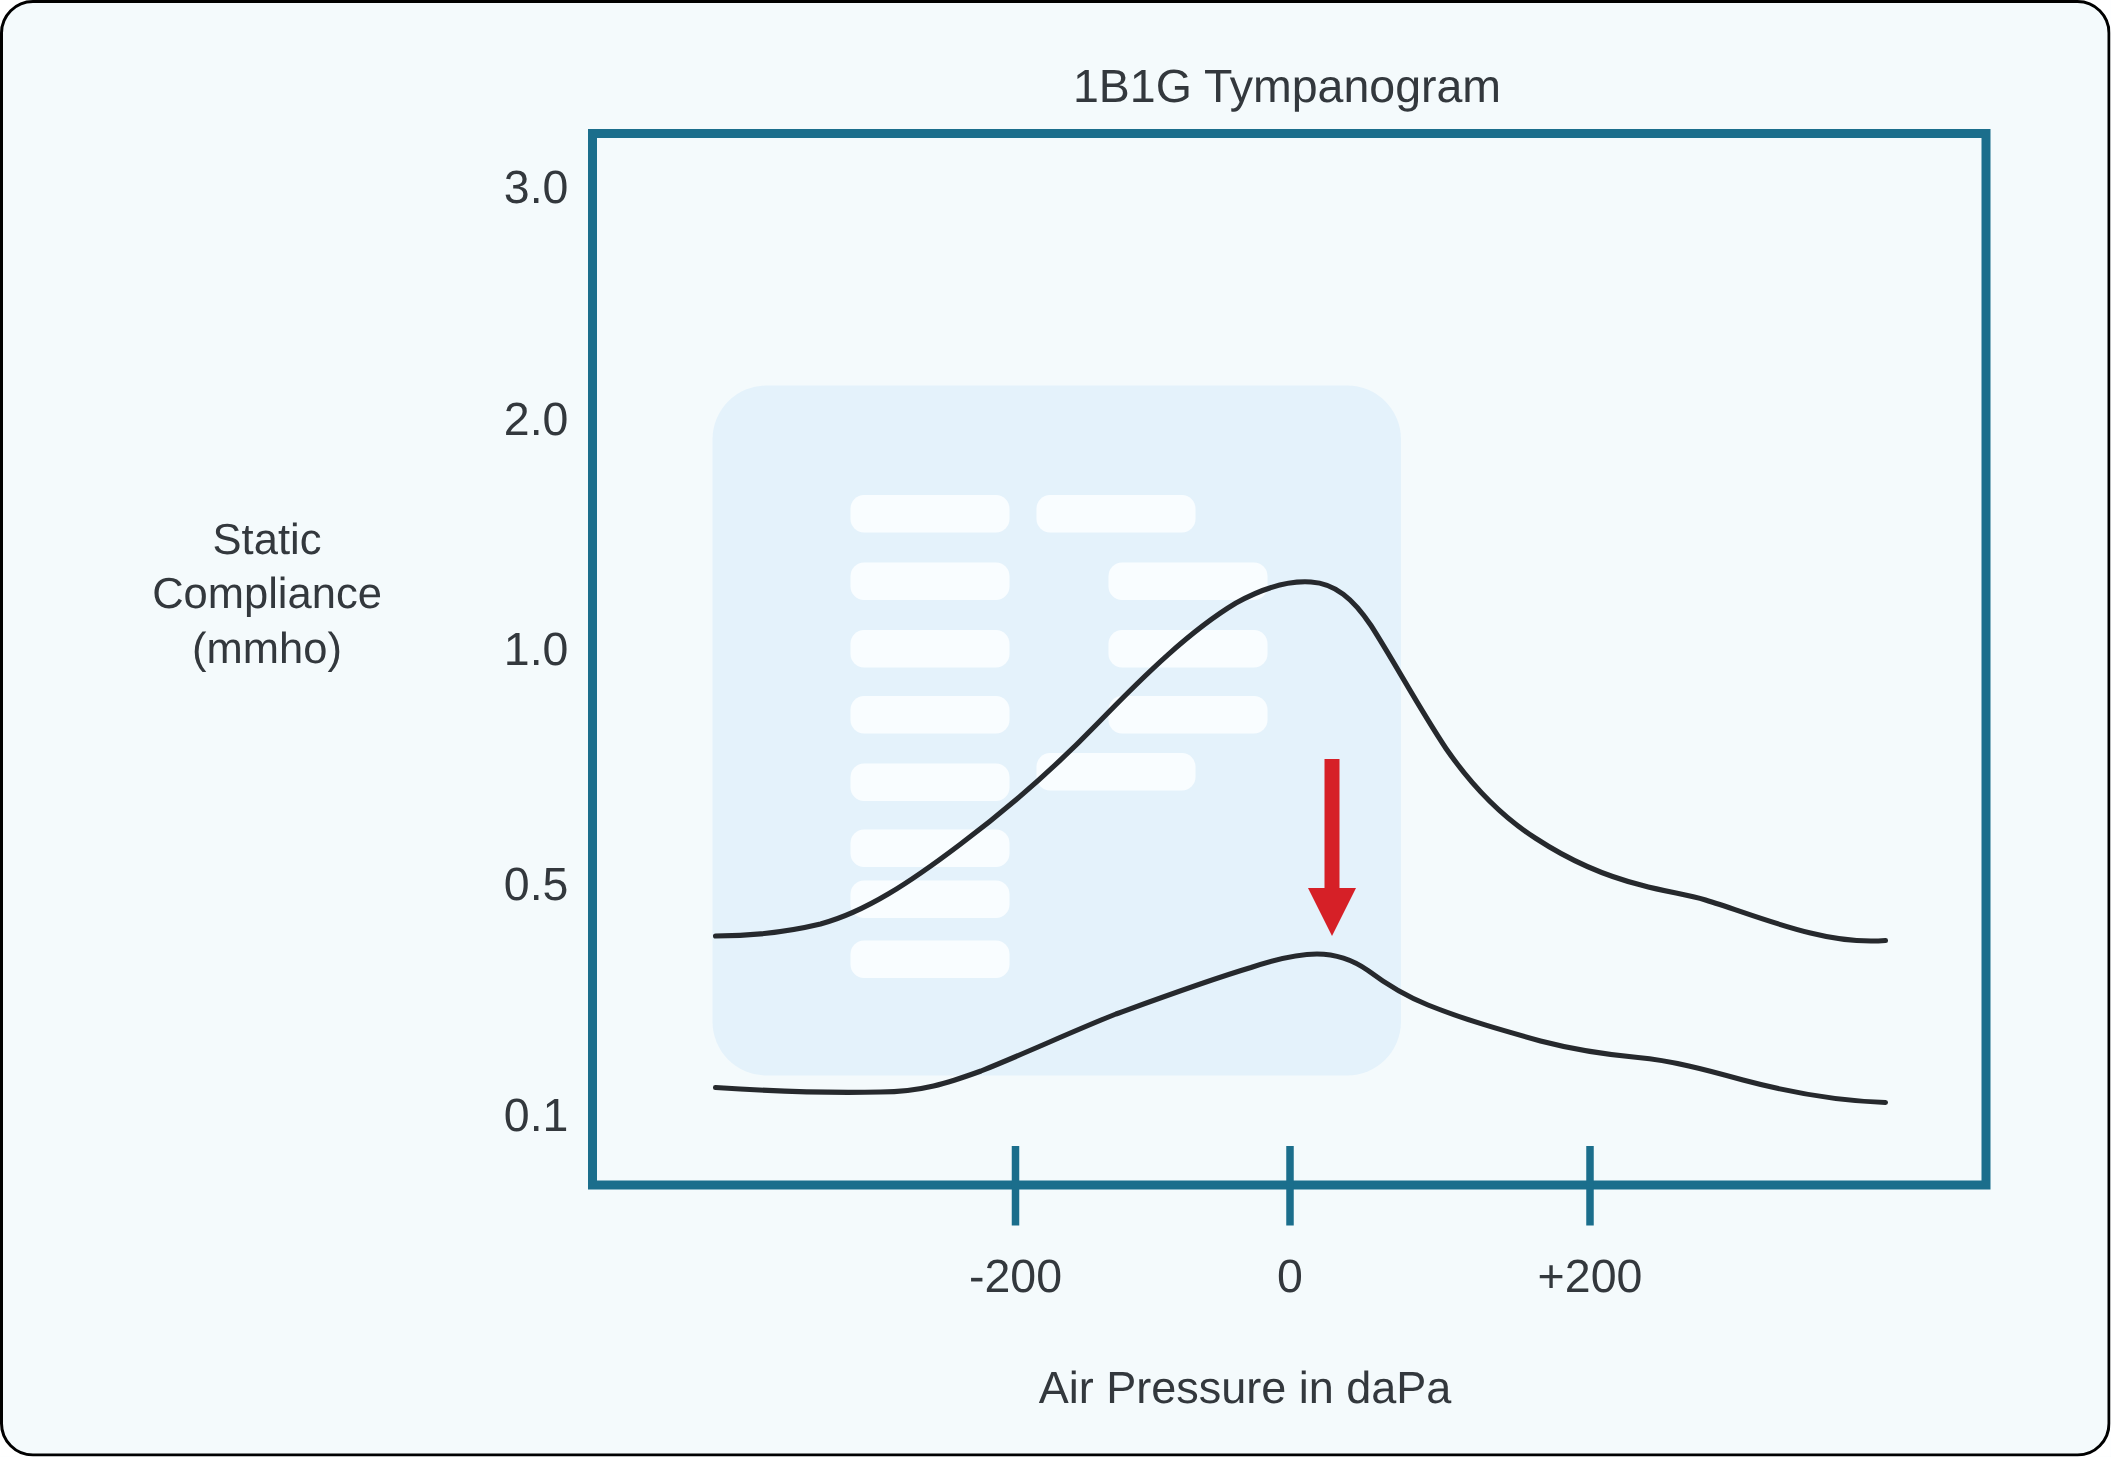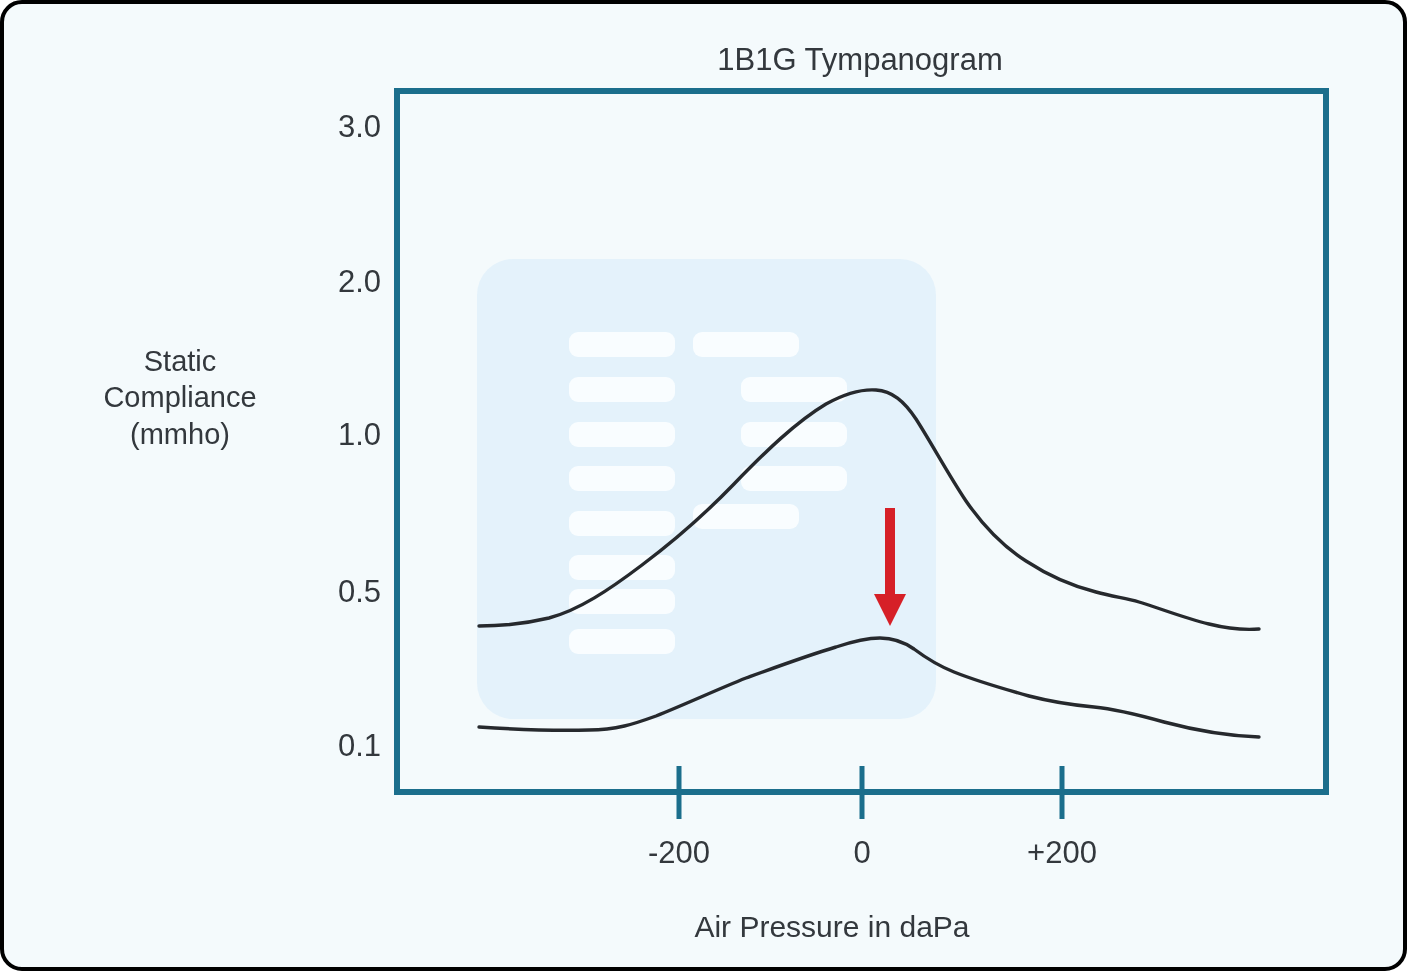--- a/index.html
+++ b/index.html
@@ -5,21 +5,21 @@
   html, body {
     margin: 0;
     padding: 0;
     background: #ffffff;
   }
   #page {
     position: relative;
     width: 1407px;
     height: 971px;
     background: #f4fafc;
-    border: 4px solid #000000;
+    border: 2px solid #000000;
     border-radius: 22px;
     box-sizing: border-box;
     overflow: hidden;
     font-family: "Liberation Sans", sans-serif;
     color: #2b2f33;
   }
   #chart-svg {
     position: absolute;
     left: 0;
     top: 0;

